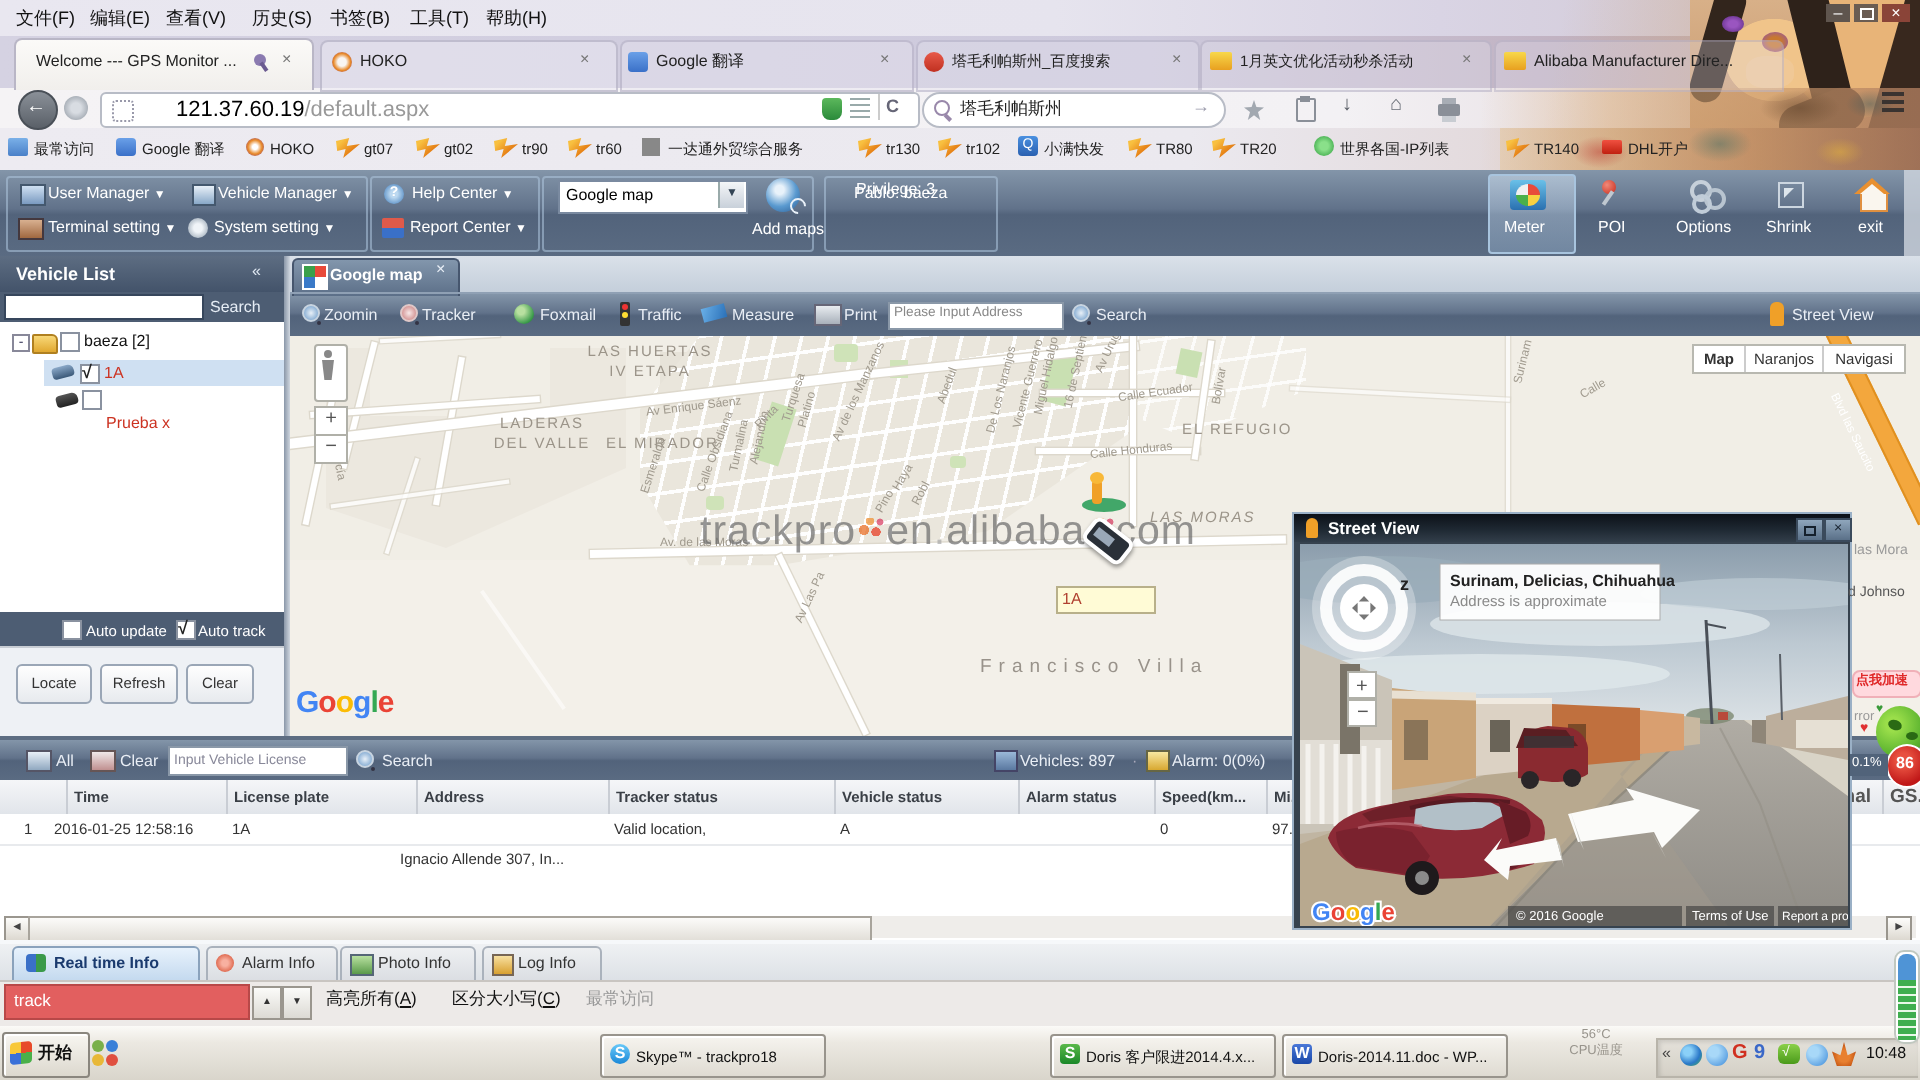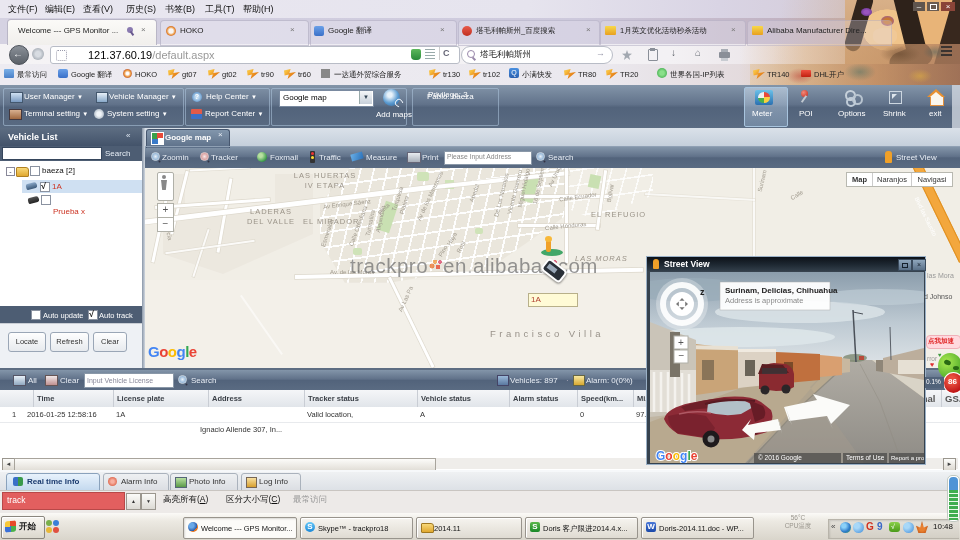--- a/index.html
+++ b/index.html
@@ -570,31 +570,23 @@
  <span class="t" style="left:163px;top:495px;font-size:8.5px;color:#111">高亮所有(<u>A</u>)</span>
  <span class="t" style="left:226px;top:495px;font-size:8.5px;color:#111">区分大小写(<u>C</u>)</span>
  <span class="t" style="left:293px;top:495px;font-size:8.5px;color:#999">最常访问</span>
 </div>
 <div class="a" id="taskbar" style="left:0;top:513px;width:960px;height:27px;background:linear-gradient(#fbfaf7,#ece9e2 30%,#d9d5cb)"></div>
 <div id="taskitems" style="position:absolute;left:0;top:513px;width:960px;height:27px">
  <div class="a" style="left:1px;top:3px;width:42px;height:21px;background:linear-gradient(#f8f6f1,#dcd8ce);border:1px solid #8a867e;border-radius:2px;box-shadow:inset 1px 1px 0 #fff"></div>
  <div class="ic" style="left:5px;top:8px;width:11px;height:11px;background:conic-gradient(#e84a2a 0 25%,#4ab04a 0 50%,#3a70d8 0 75%,#f8c838 0);border-radius:2px;transform:skewY(-6deg)"></div>
  <span class="t" style="left:19px;top:9px;font-size:8.5px;font-weight:bold;color:#111">开始</span>
  <div class="ic" style="left:46px;top:7px;width:6px;height:6px;border-radius:50%;background:#7ab04a;box-shadow:7px 0 0 #3a80d8,0 7px 0 #e8b838,7px 7px 0 #e05040"></div>
- <div class="tkb on" style="left:183px;width:112px">
-      <div class="ic" style="left:4px;top:4px;width:10px;height:10px;border-radius:50%;background:radial-gradient(circle at 35% 35%,#68a8e8 25%,#2a5aa8 60%,#e87820 61%,#c85a10)"></div>
-      <span>Welcome --- GPS Monitor...</span>
-    </div>
  <div class="tkb" style="left:300px;width:111px">
       <div class="ic" style="left:4px;top:4px;width:10px;height:10px;border-radius:50%;background:linear-gradient(#68c8f8,#1a88d8);color:#fff;font-size:8px;text-align:center;line-height:10px;font-weight:bold">S</div>
       <span>Skype™ - trackpro18</span>
-    </div>
- <div class="tkb" style="left:416px;width:104px">
-      <div class="ic" style="left:4px;top:5px;width:11px;height:8px;background:linear-gradient(#f8d878,#e0a830);border:1px solid #a07820;border-radius:1px 3px 1px 1px"></div>
-      <span>2014.11</span>
     </div>
  <div class="tkb" style="left:525px;width:111px">
       <div class="ic" style="left:4px;top:4px;width:10px;height:10px;background:linear-gradient(#5ab84a,#1a8828);border-radius:2px;color:#fff;font-size:8px;text-align:center;line-height:10px;font-weight:bold">S</div>
       <span>Doris 客户限进2014.4.x...</span>
     </div>
  <div class="tkb" style="left:641px;width:111px">
       <div class="ic" style="left:4px;top:4px;width:10px;height:10px;background:linear-gradient(#4a78d8,#1a48a8);border-radius:2px;color:#fff;font-size:8px;text-align:center;line-height:10px;font-weight:bold">W</div>
       <span>Doris-2014.11.doc - WP...</span>
     </div>
  <div class="t" style="left:778px;top:1px;width:40px;text-align:center;font-size:6.5px;color:#98948c;line-height:1.3">56°C<br>CPU温度</div>

